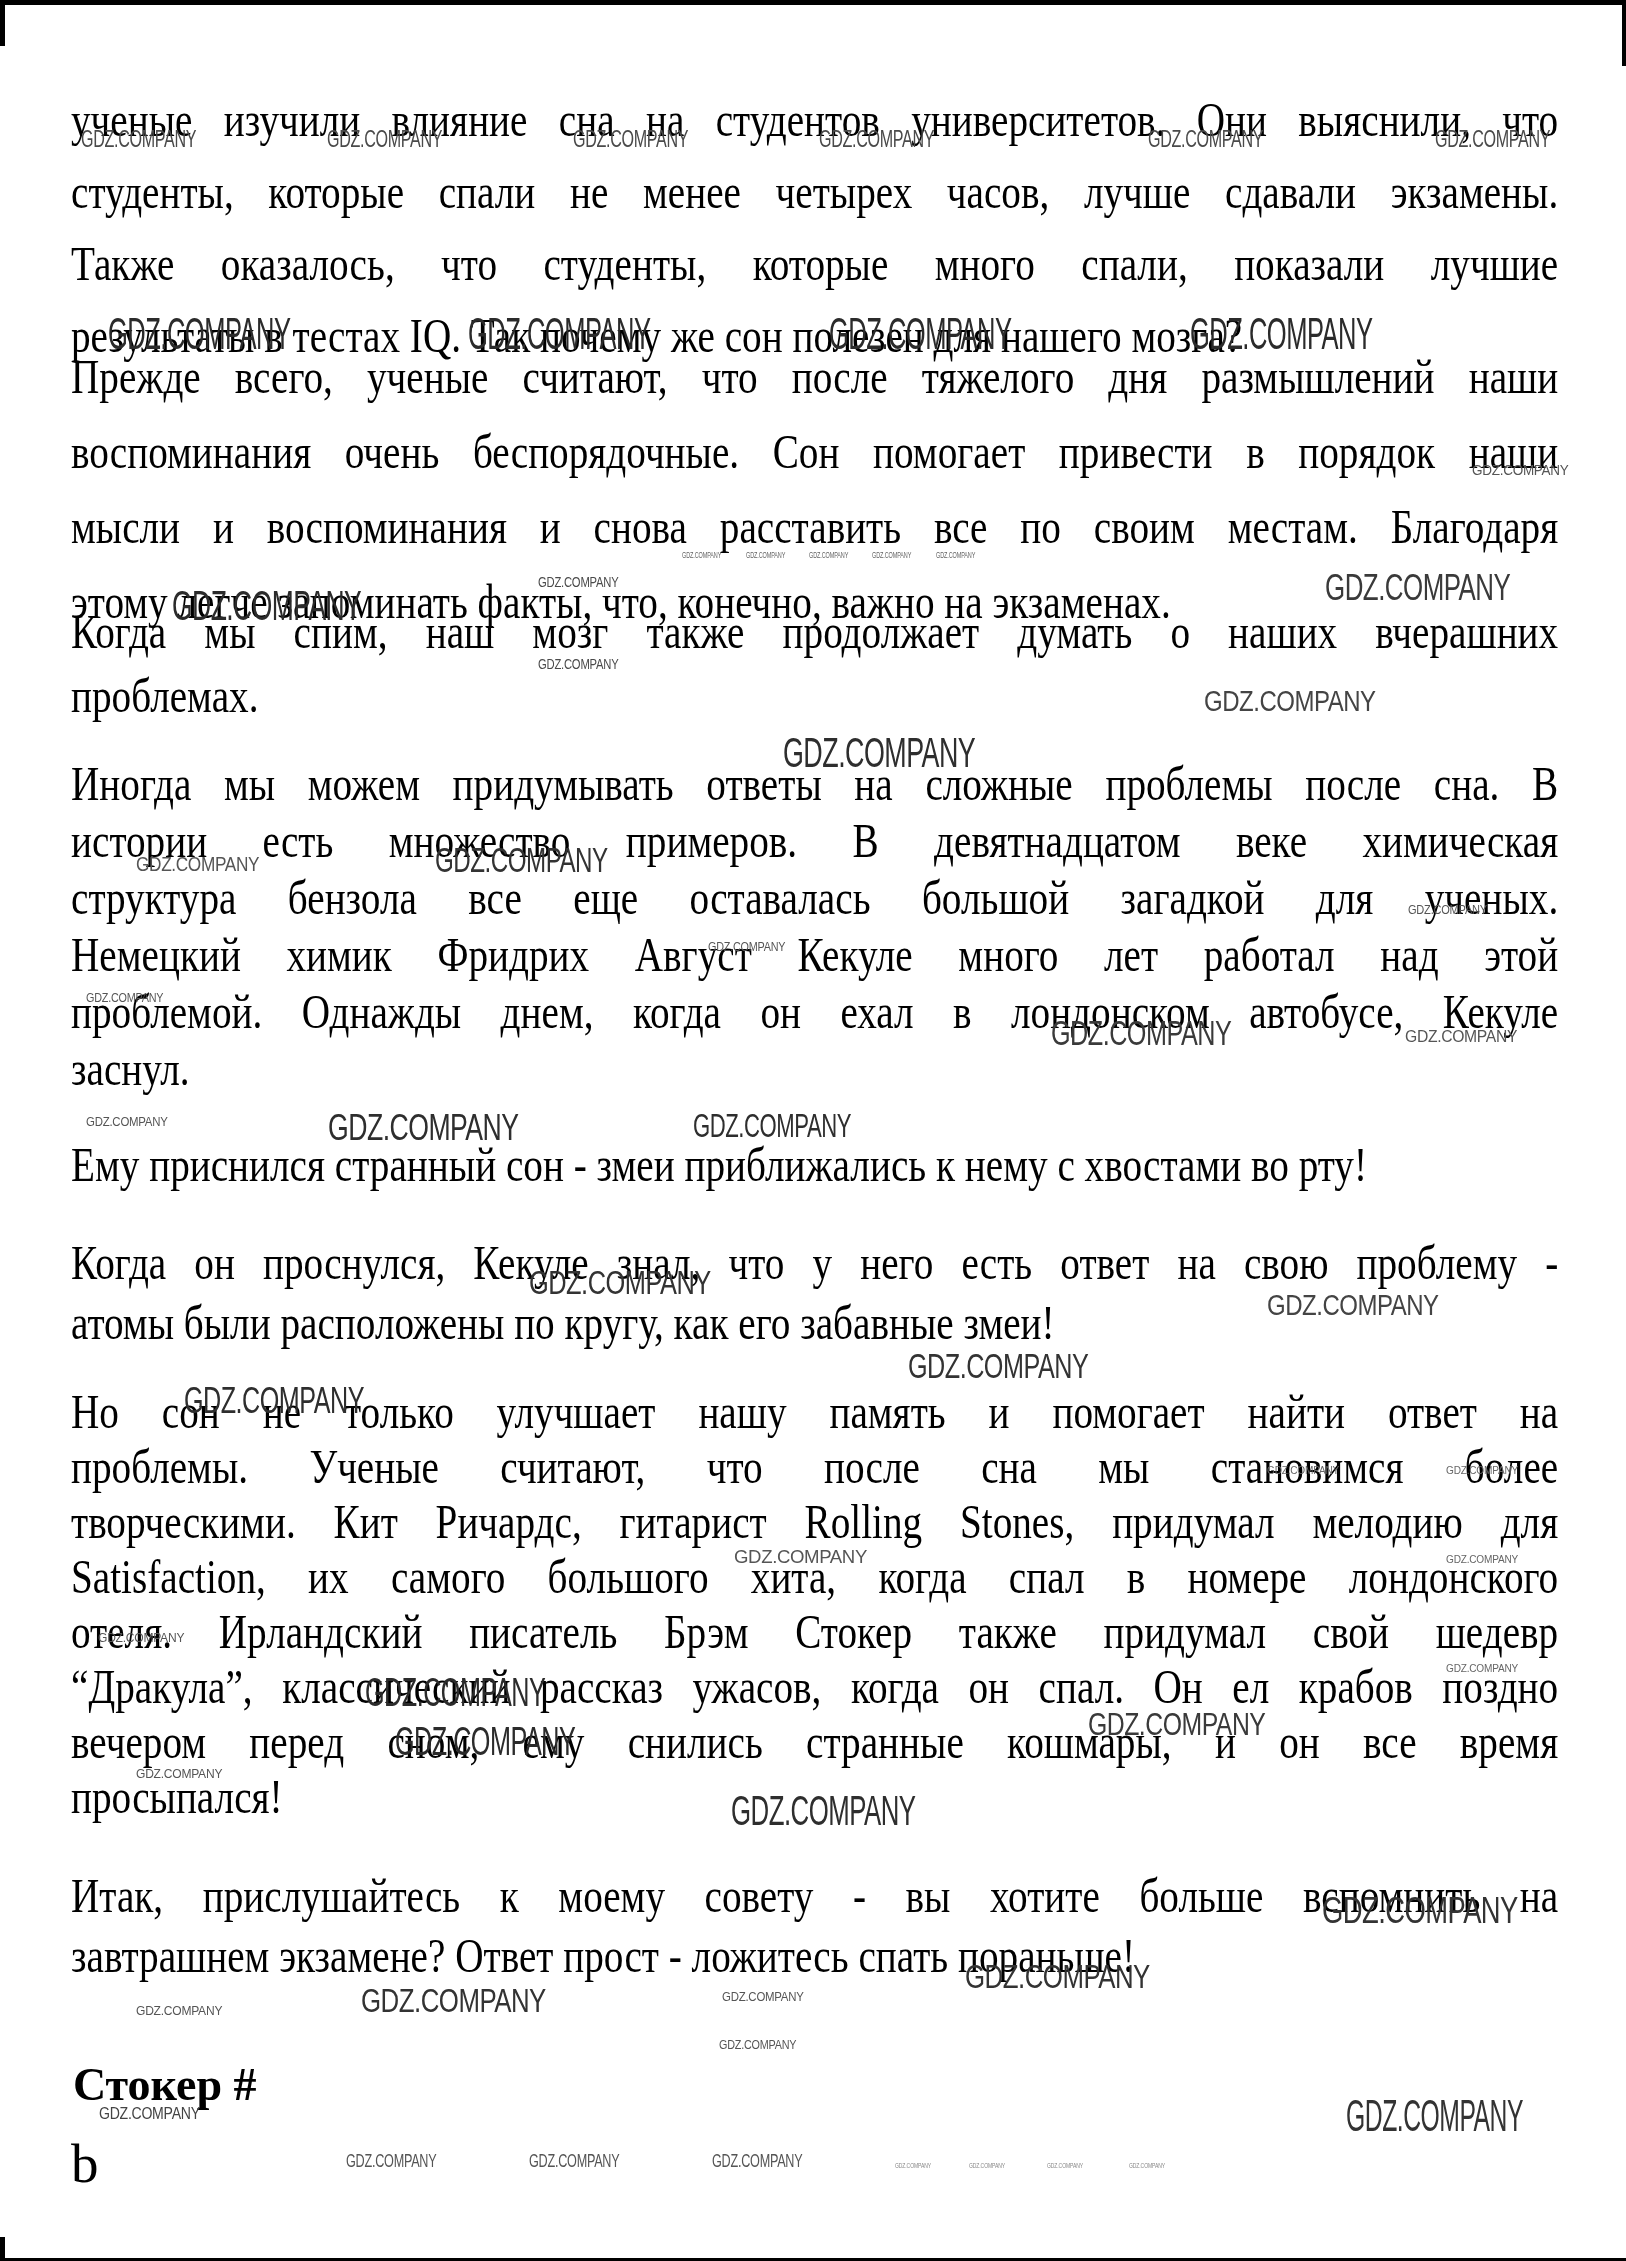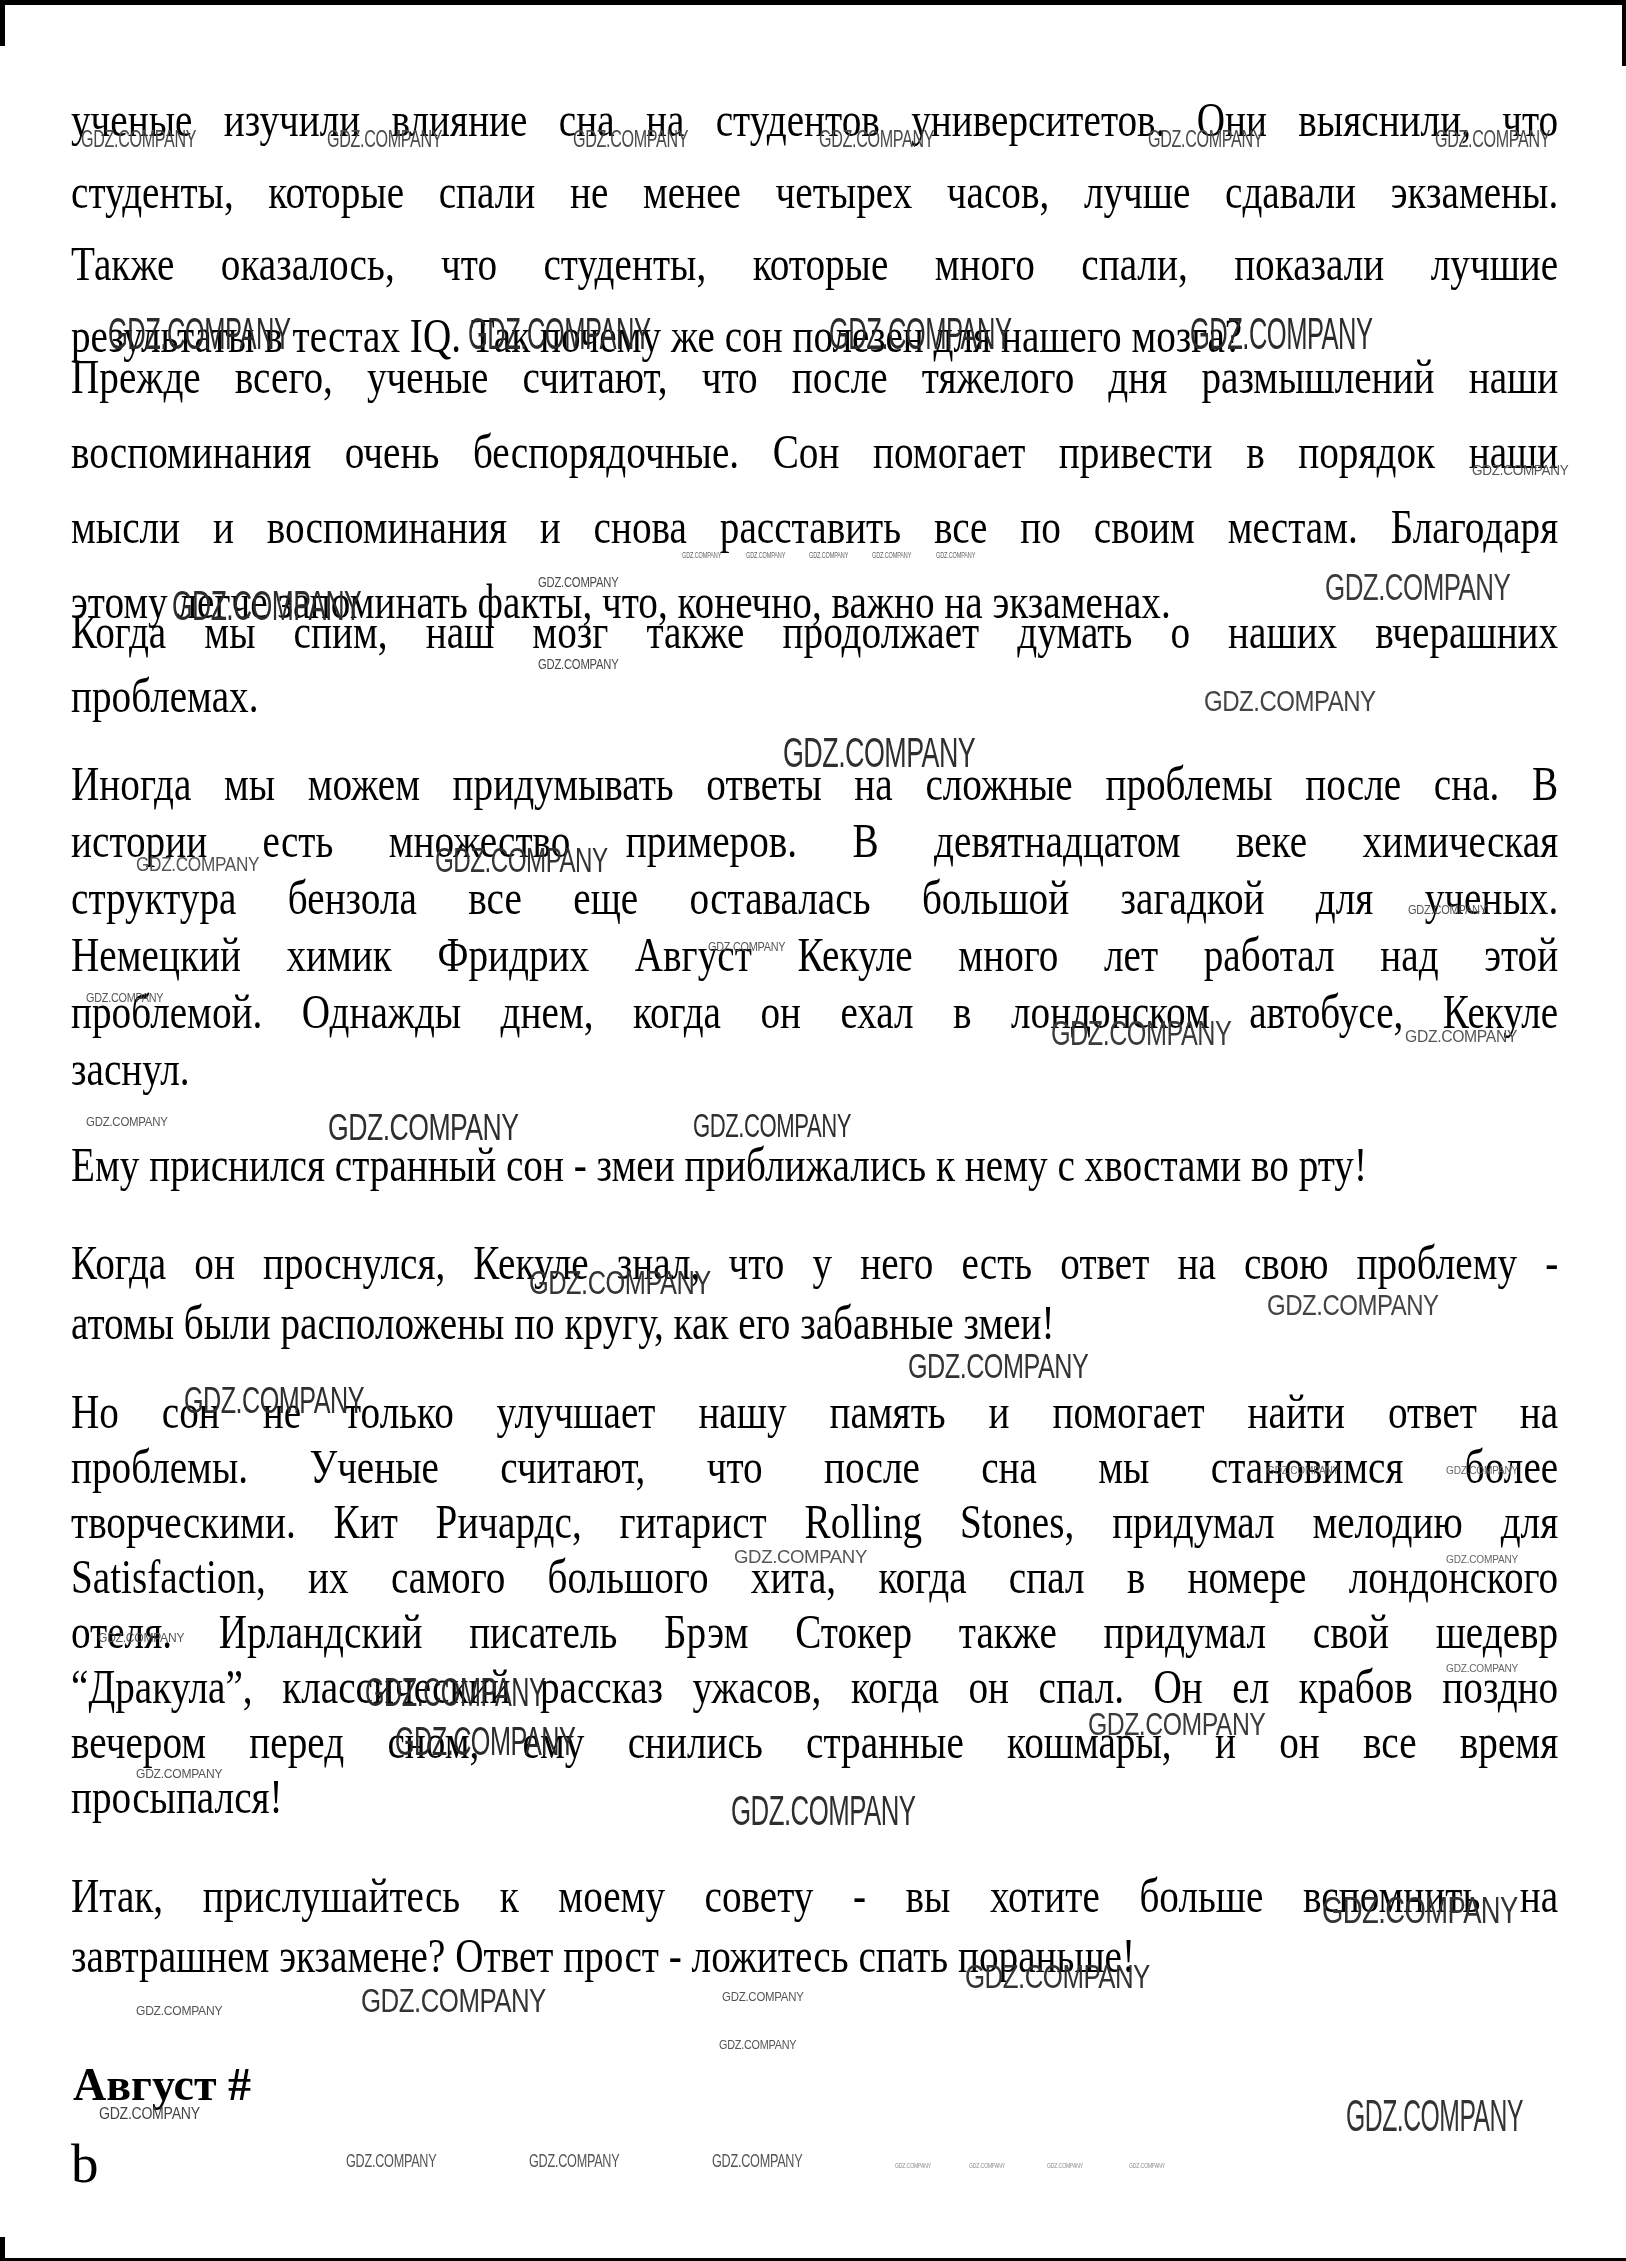--- a/index.html
+++ b/index.html
@@ -88,21 +88,21 @@
         <div class="ln">“Дракула”, классический рассказ ужасов, когда он спал. Он ел крабов поздно</div>
         <div class="ln">вечером перед сном, ему снились странные кошмары, и он все время</div>
         <div class="ln last">просыпался!</div>
       </div>
       <div class="para" style="top: 1866px; line-height: 60px;">
         <div class="ln">Итак, прислушайтесь к моему совету - вы хотите больше вспомнить на</div>
         <div class="ln last">завтрашнем экзамене? Ответ прост - ложитесь спать пораньше!</div>
       </div>
     </div>
 
-  <div class="heading">Август #</div>
+  <div class="heading">Стокер #</div>
   <div class="footer-letter">b</div>
 
   <div id="watermarks">
       <span class="wm" style="left: 81px; top: 128px; font-size: 23px; transform: scale(0.7, 1); color: rgb(74, 74, 74);">GDZ.COMPANY</span>
       <span class="wm" style="left: 327px; top: 128px; font-size: 23px; transform: scale(0.7, 1); color: rgb(74, 74, 74);">GDZ.COMPANY</span>
       <span class="wm" style="left: 573px; top: 128px; font-size: 23px; transform: scale(0.7, 1); color: rgb(74, 74, 74);">GDZ.COMPANY</span>
       <span class="wm" style="left: 819px; top: 128px; font-size: 23px; transform: scale(0.7, 1); color: rgb(74, 74, 74);">GDZ.COMPANY</span>
       <span class="wm" style="left: 1148px; top: 128px; font-size: 23px; transform: scale(0.7, 1); color: rgb(74, 74, 74);">GDZ.COMPANY</span>
       <span class="wm" style="left: 1435px; top: 128px; font-size: 23px; transform: scale(0.7, 1); color: rgb(74, 74, 74);">GDZ.COMPANY</span>
       <span class="wm" style="left: 108px; top: 312px; font-size: 44px; transform: scale(0.58, 1); color: rgb(43, 43, 43);">GDZ.COMPANY</span>

